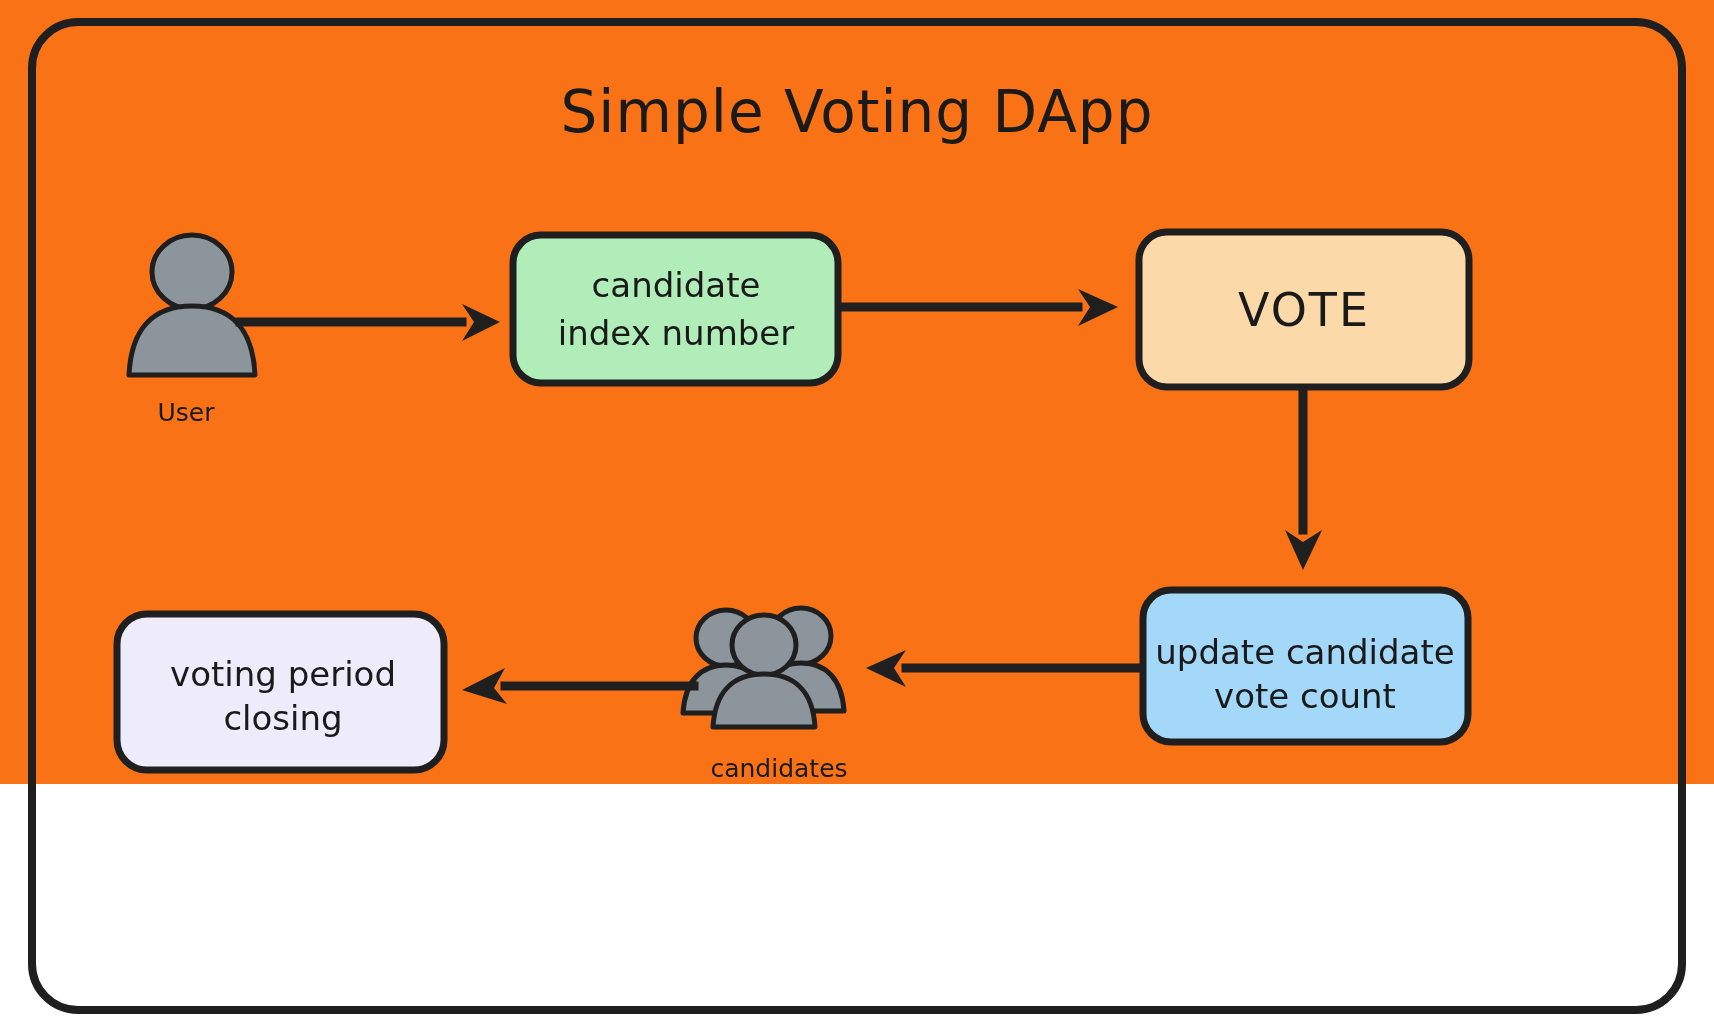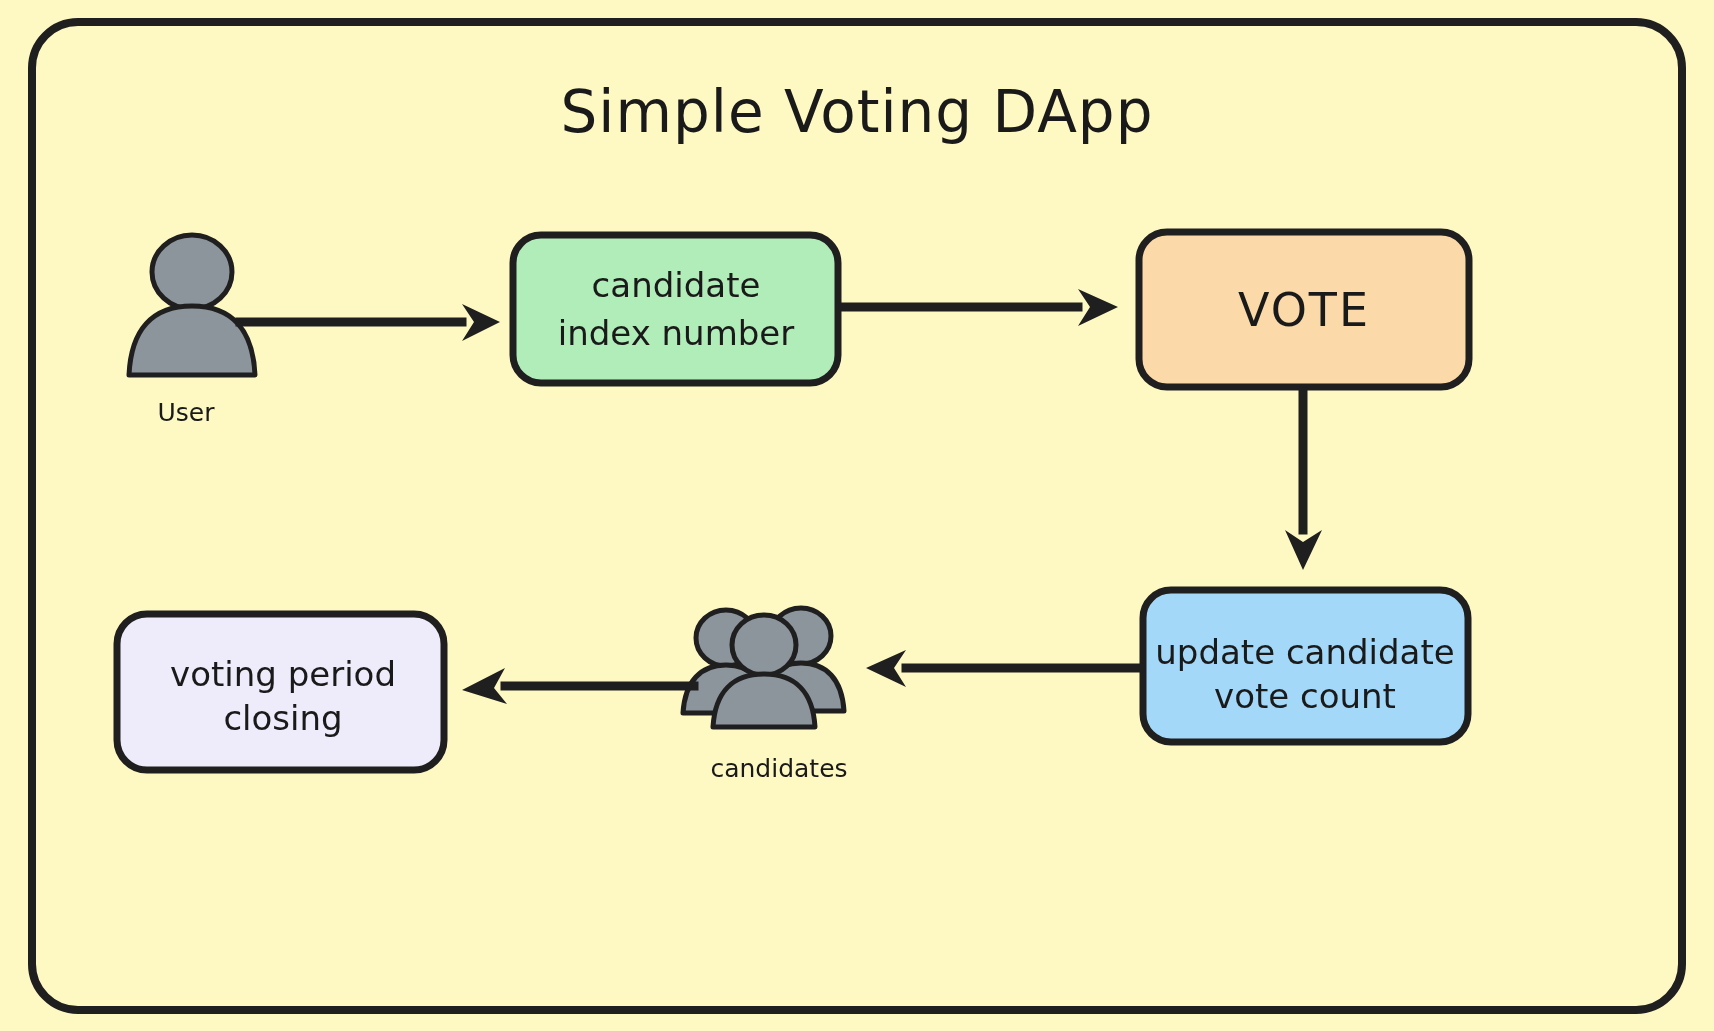--- a/index.html
+++ b/index.html
@@ -9,22 +9,22 @@
   }
   body {
     width: 1714px;
     height: 1031px;
     font-family: "DejaVu Sans", sans-serif;
     overflow: hidden;
   }
   #canvas {
     position: relative;
     width: 1714px;
-    height: 1031px;
-    background: #fef9c3;
+    height: 784px;
+    background: #f97316;
   }
   svg#diagram {
     position: absolute;
     top: 0;
     left: 0;
     width: 1714px;
     height: 1031px;
   }
   .hand-text {
     font-family: "DejaVu Sans", sans-serif;

